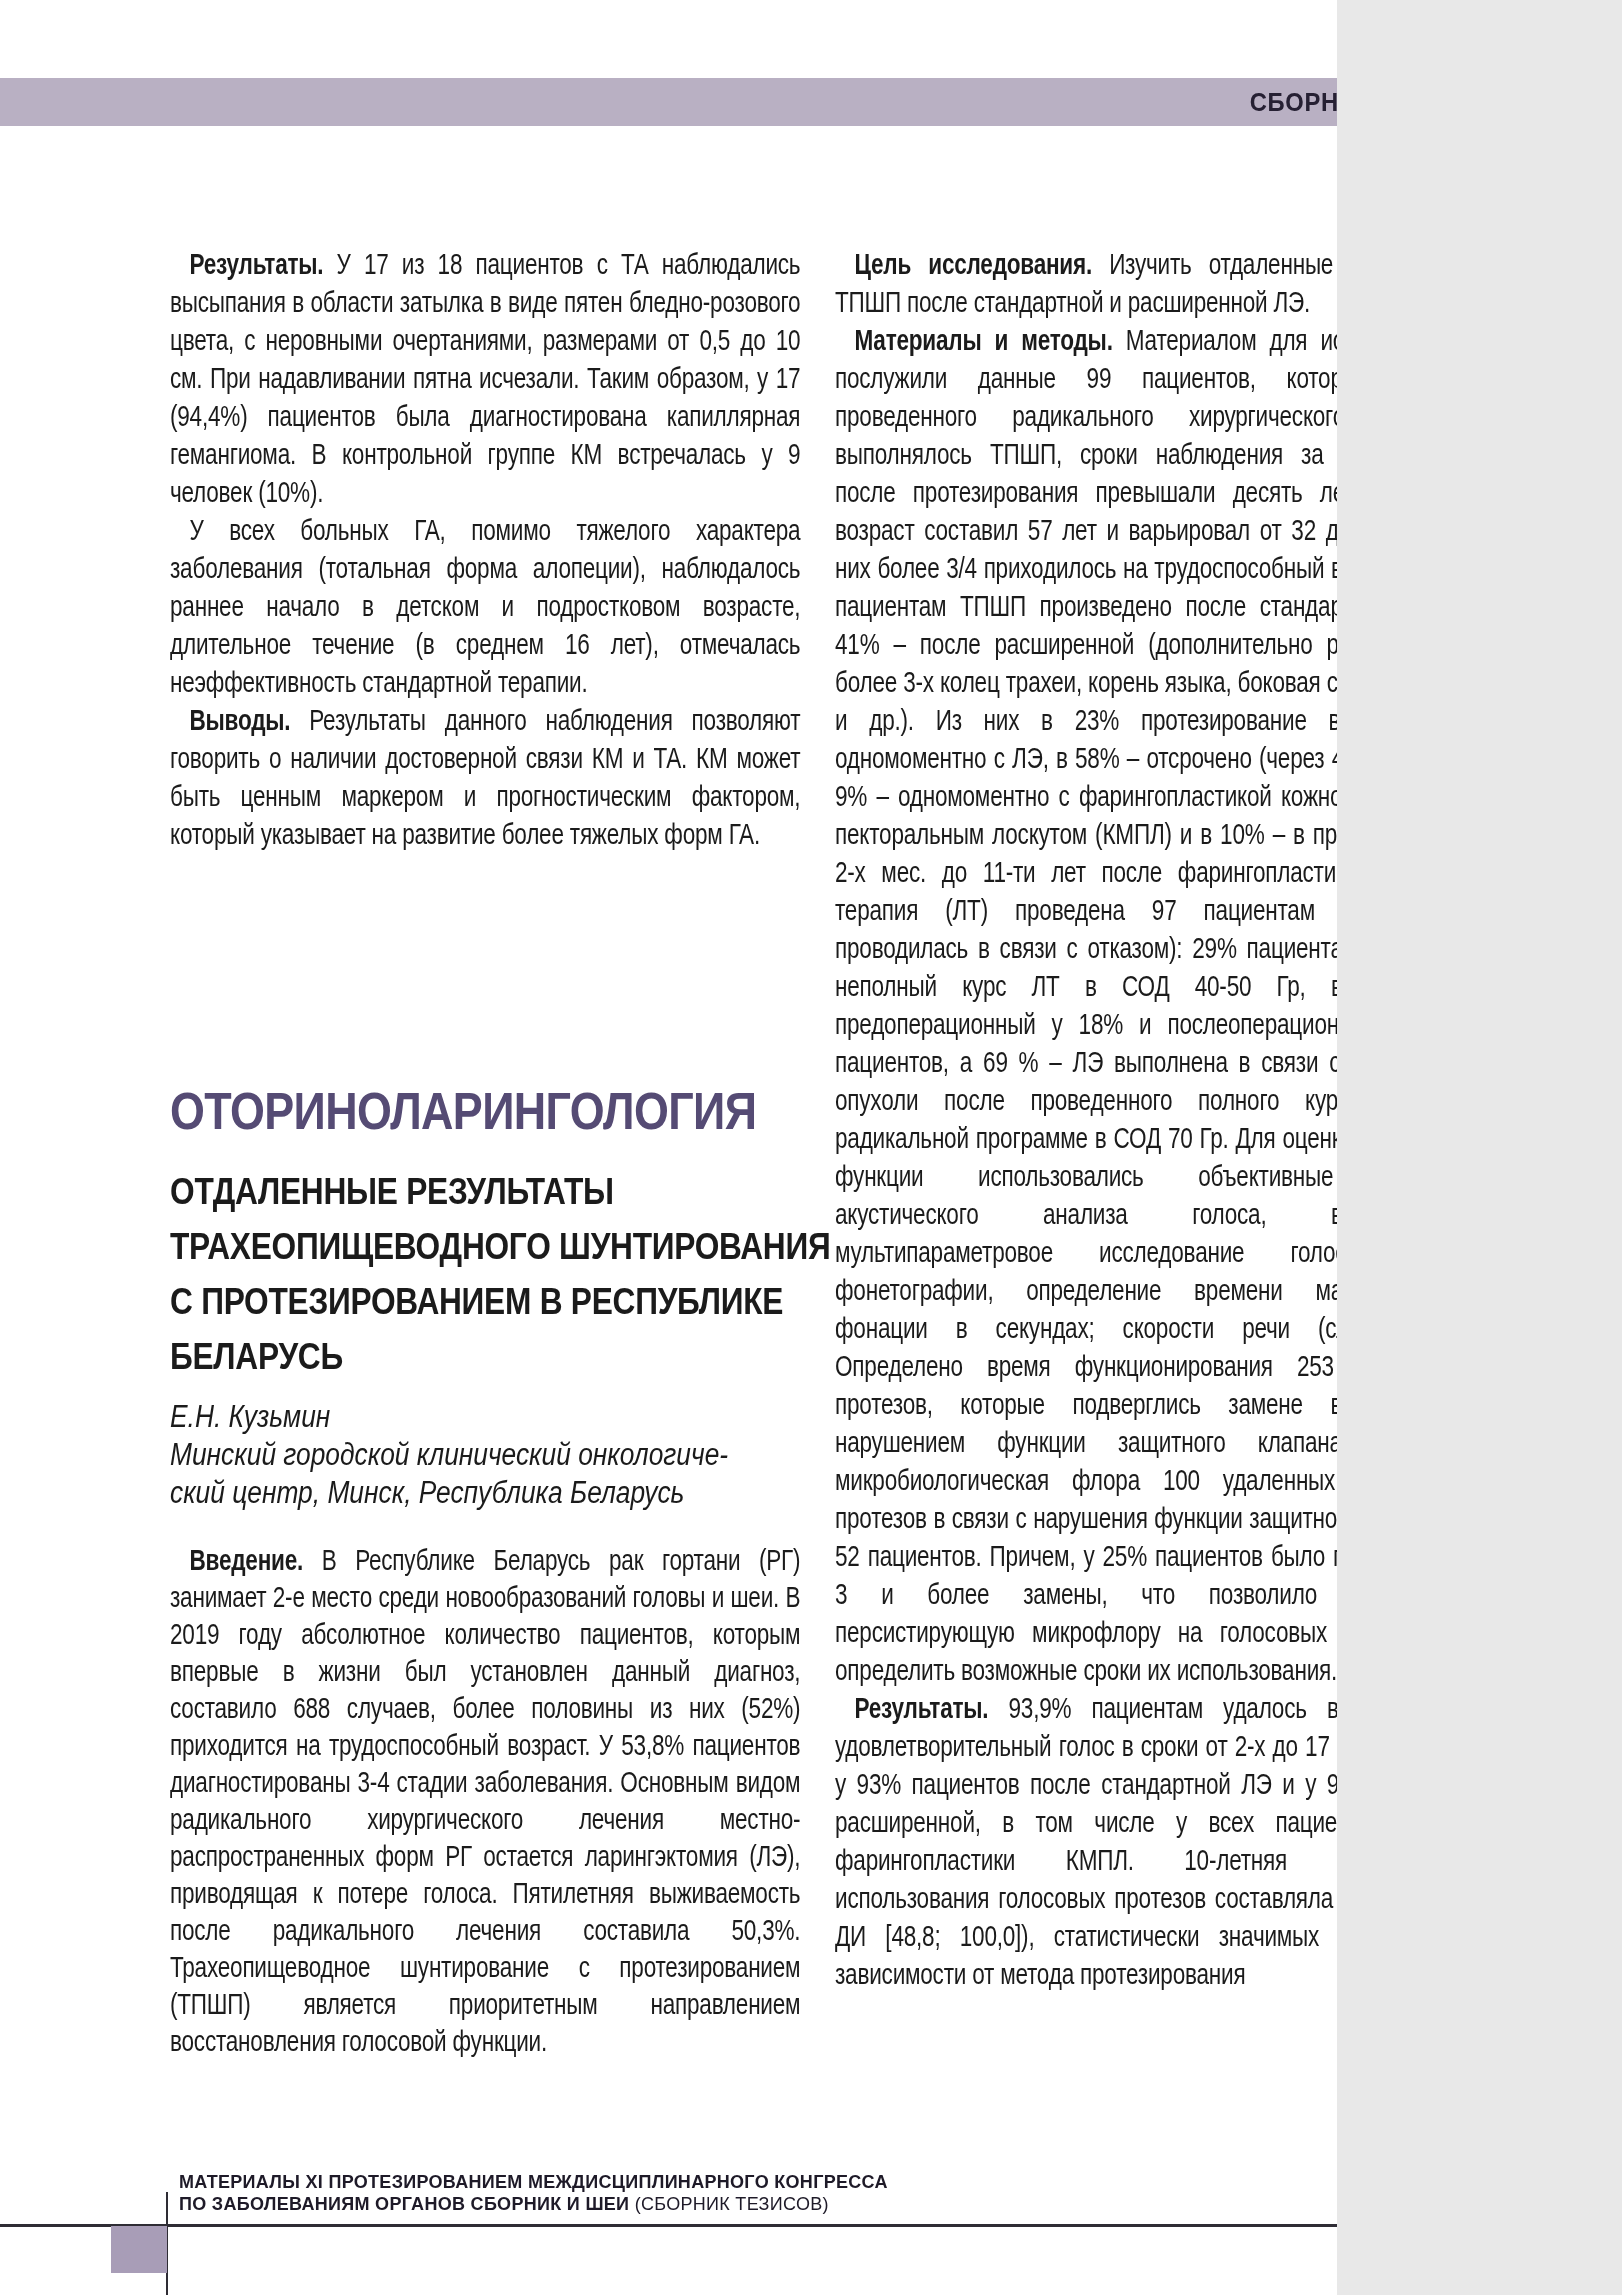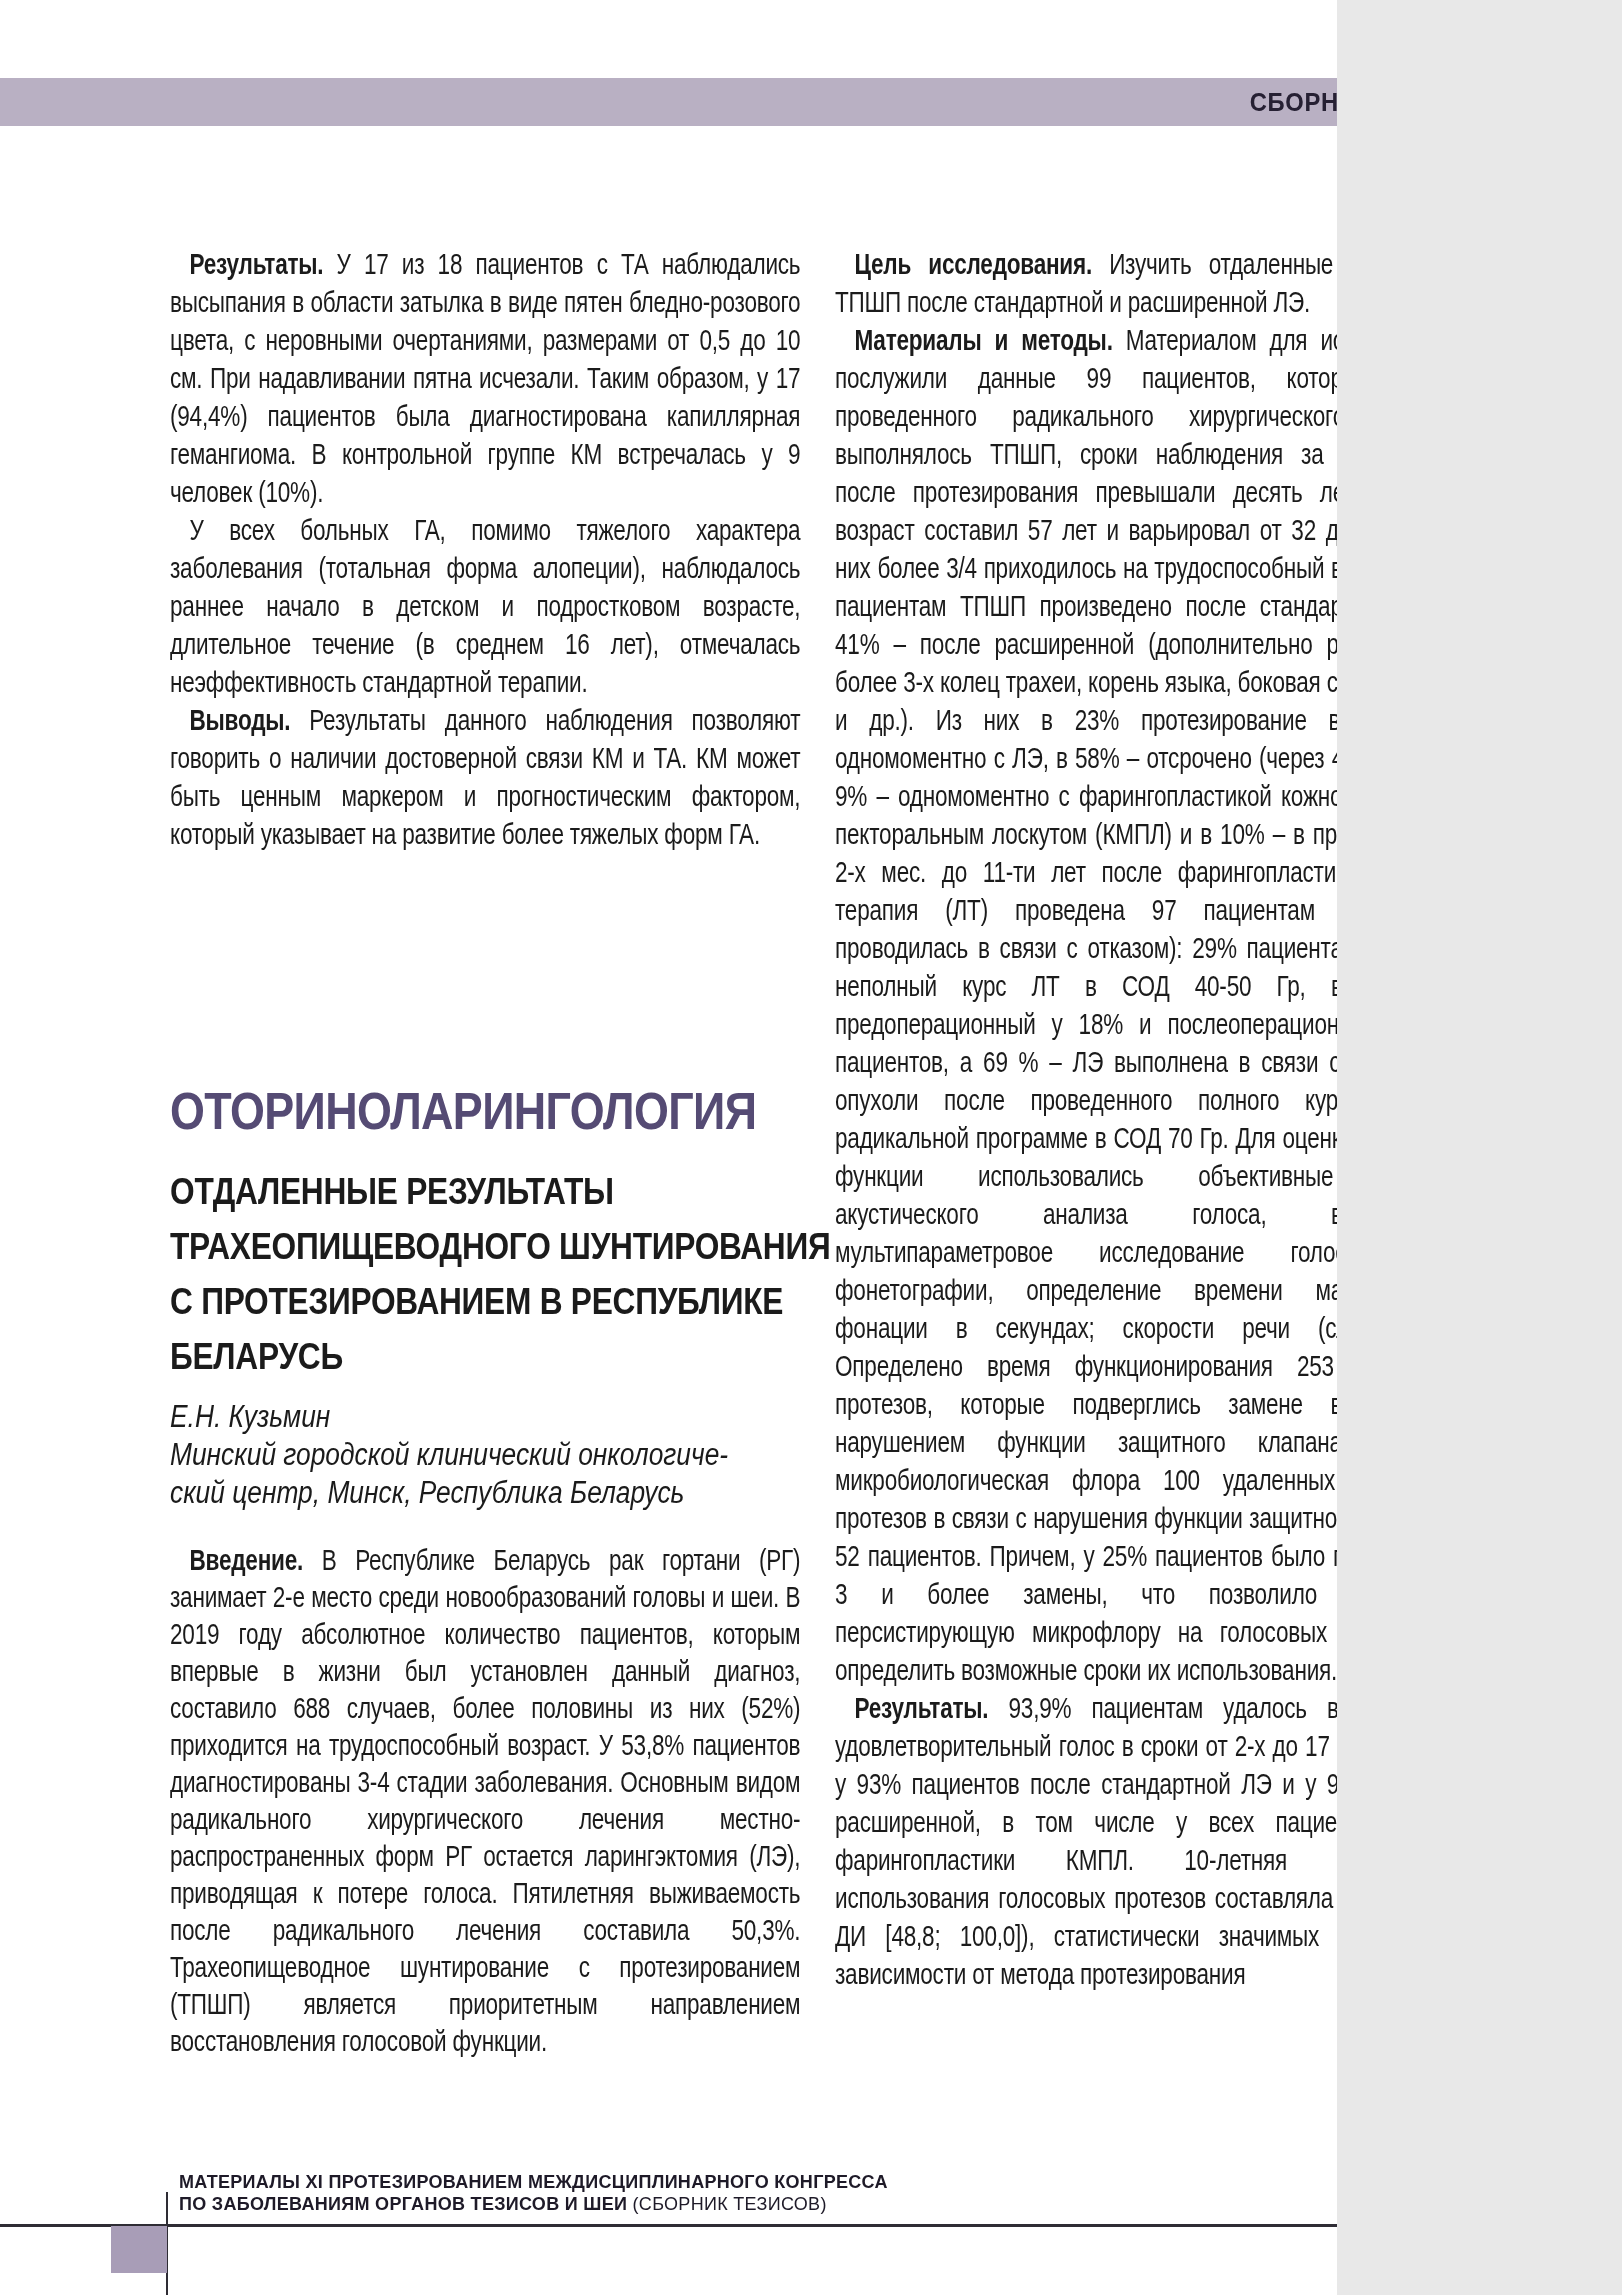--- a/index.html
+++ b/index.html
@@ -168,21 +168,21 @@
 
         <p class="para">
           <span class="para-lead">Результаты.</span>
           <span>93,9% пациентам удалось восстановить удовлетворительный голос в сроки от 2-х до 17 дней, из них у 93% пациентов после стандартной ЛЭ и у 95% – после расширенной, в том числе у всех пациентов после фарингопластики КМПЛ. 10-летняя вероятность использования голосовых протезов составляла 71,7% (95% ДИ [48,8; 100,0]), статистически значимых различий в зависимости от метода протезирования</span>
         </p>
       </div>
   </div>
 
   <div class="footer-line1">МАТЕРИАЛЫ XI ПРОТЕЗИРОВАНИЕМ МЕЖДИСЦИПЛИНАРНОГО КОНГРЕССА</div>
   <div class="footer-line2">
-    <span class="bold">ПО ЗАБОЛЕВАНИЯМ ОРГАНОВ ТЕЗИСОВ И ШЕИ</span>
+    <span class="bold">ПО ЗАБОЛЕВАНИЯМ ОРГАНОВ СБОРНИК И ШЕИ</span>
     <span>(СБОРНИК ТЕЗИСОВ)</span>
   </div>
   <div class="footer-rule"></div>
   <div class="footer-vline"></div>
   <div class="footer-square"></div>
 
 </div>
 
 
 </body></html>

